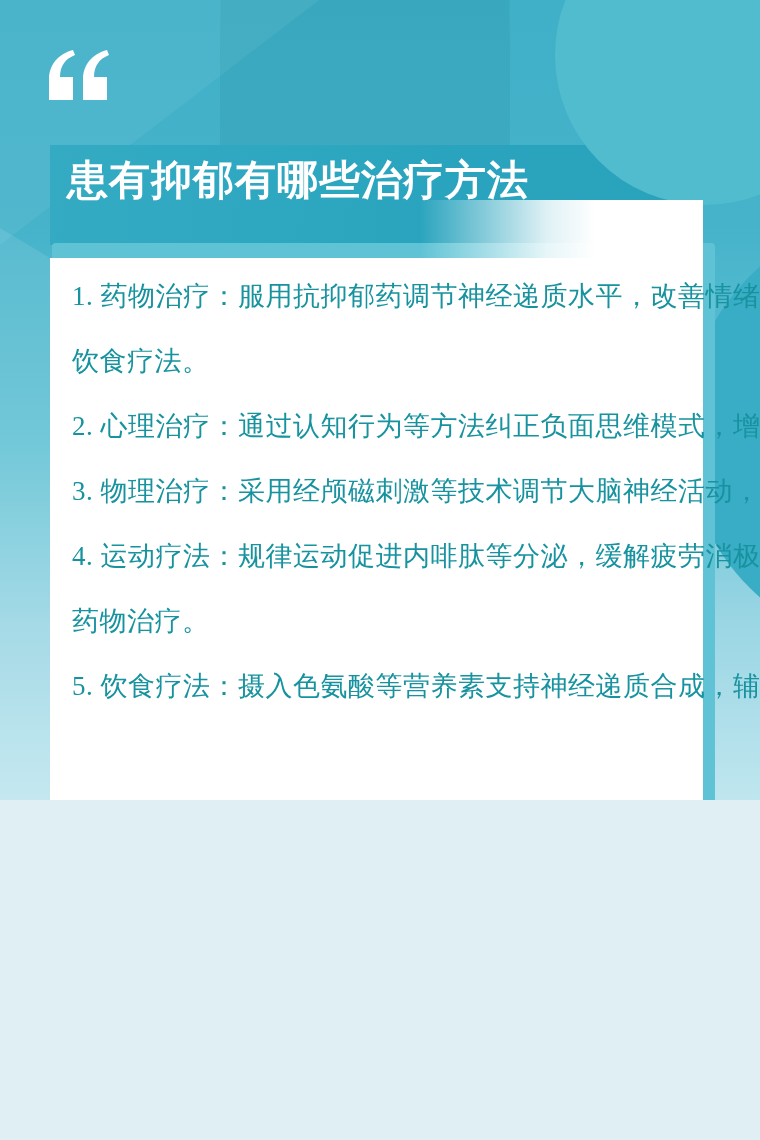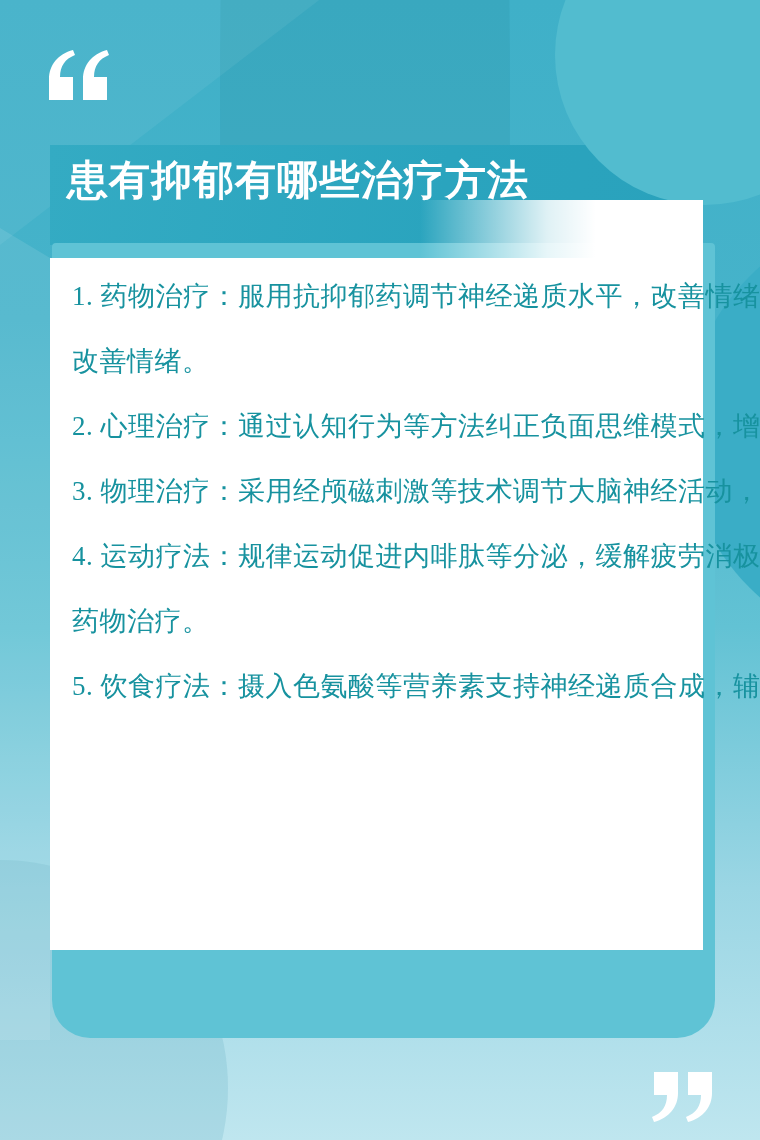--- a/index.html
+++ b/index.html
@@ -1,17 +1,17 @@
 <!DOCTYPE html>
 <html><head>
 <meta charset="utf-8">
 <style>
   html,body{margin:0;padding:0;background:#dfeff4;}
   .stage{
-    position:relative;width:760px;height:1140px;overflow:hidden;
+    position:relative;width:760px;height:800px;overflow:hidden;
     background:linear-gradient(180deg,#3fb0c8 0%,#46b3ca 28%,#62c2d4 55%,#9bd6e4 78%,#bfe6ef 100%);
     font-family:"Liberation Sans",sans-serif;
   }
   
   .bg-top{position:absolute;left:0;top:0;width:760px;height:258px;overflow:hidden;z-index:1;}
   .band{position:absolute;left:220px;top:-1000px;width:290px;height:2200px;border-radius:50%;
         background:rgba(13,95,120,0.10);}
   .facet{position:absolute;left:0;top:0;width:760px;height:258px;
          background:rgba(255,255,255,0.06);clip-path:polygon(0 0,42% 0,0 95%);}
   .mid-circle{position:absolute;left:685px;top:212px;width:440px;height:440px;border-radius:50%;
@@ -70,21 +70,21 @@
     <h1>患有抑郁有哪些治疗方法</h1>
   </div>
 
   <div class="outer-card"></div>
 
   <div class="banner-fade"></div>
 
   <div class="card">
     <div class="content">
       <div class="line">1. 药物治疗：服用抗抑郁药调节神经递质水平，改善情绪、睡眠及食</div>
-      <div class="line">改善情绪。</div>
+      <div class="line">饮食疗法。</div>
       <div class="line">2. 心理治疗：通过认知行为等方法纠正负面思维模式，增强应对压力</div>
       <div class="line">3. 物理治疗：采用经颅磁刺激等技术调节大脑神经活动，改善神经递</div>
       <div class="line">4. 运动疗法：规律运动促进内啡肽等分泌，缓解疲劳消极情绪并提升</div>
       <div class="line">药物治疗。</div>
       <div class="line">5. 饮食疗法：摄入色氨酸等营养素支持神经递质合成，辅助调节情绪</div>
     </div>
   </div>
 
 
   <svg class="quote quote-close" width="64" height="56" viewBox="0 0 64 56">

